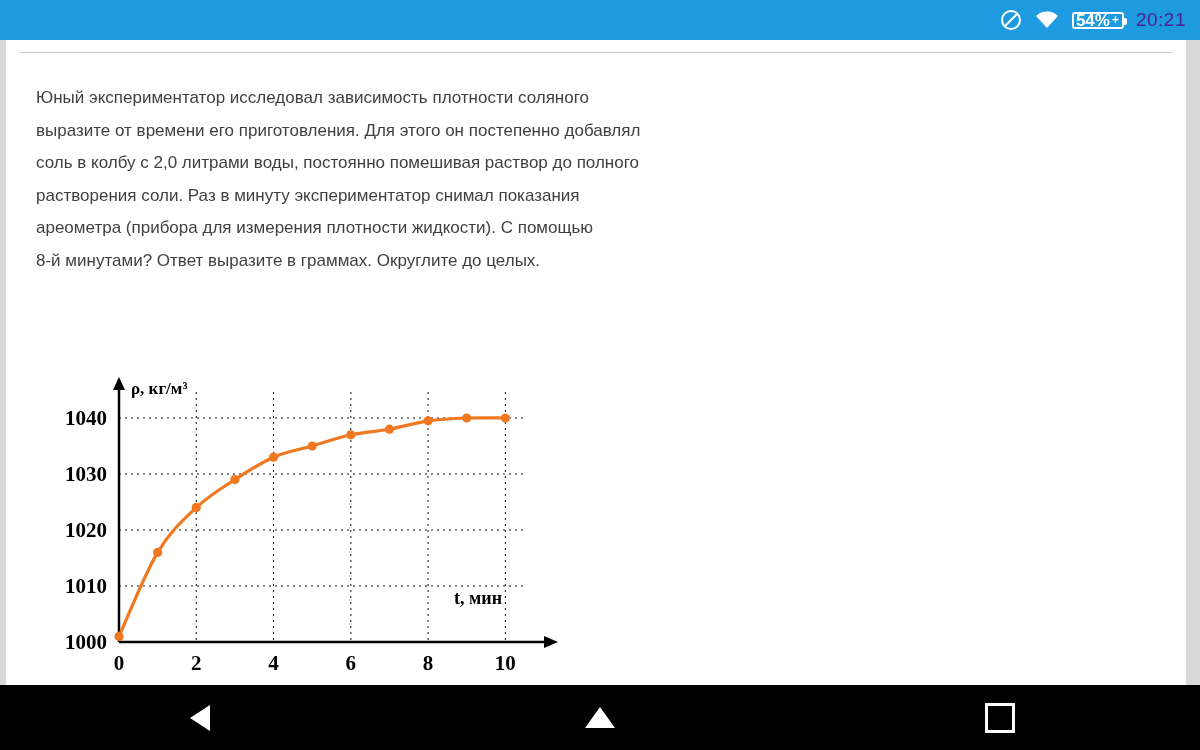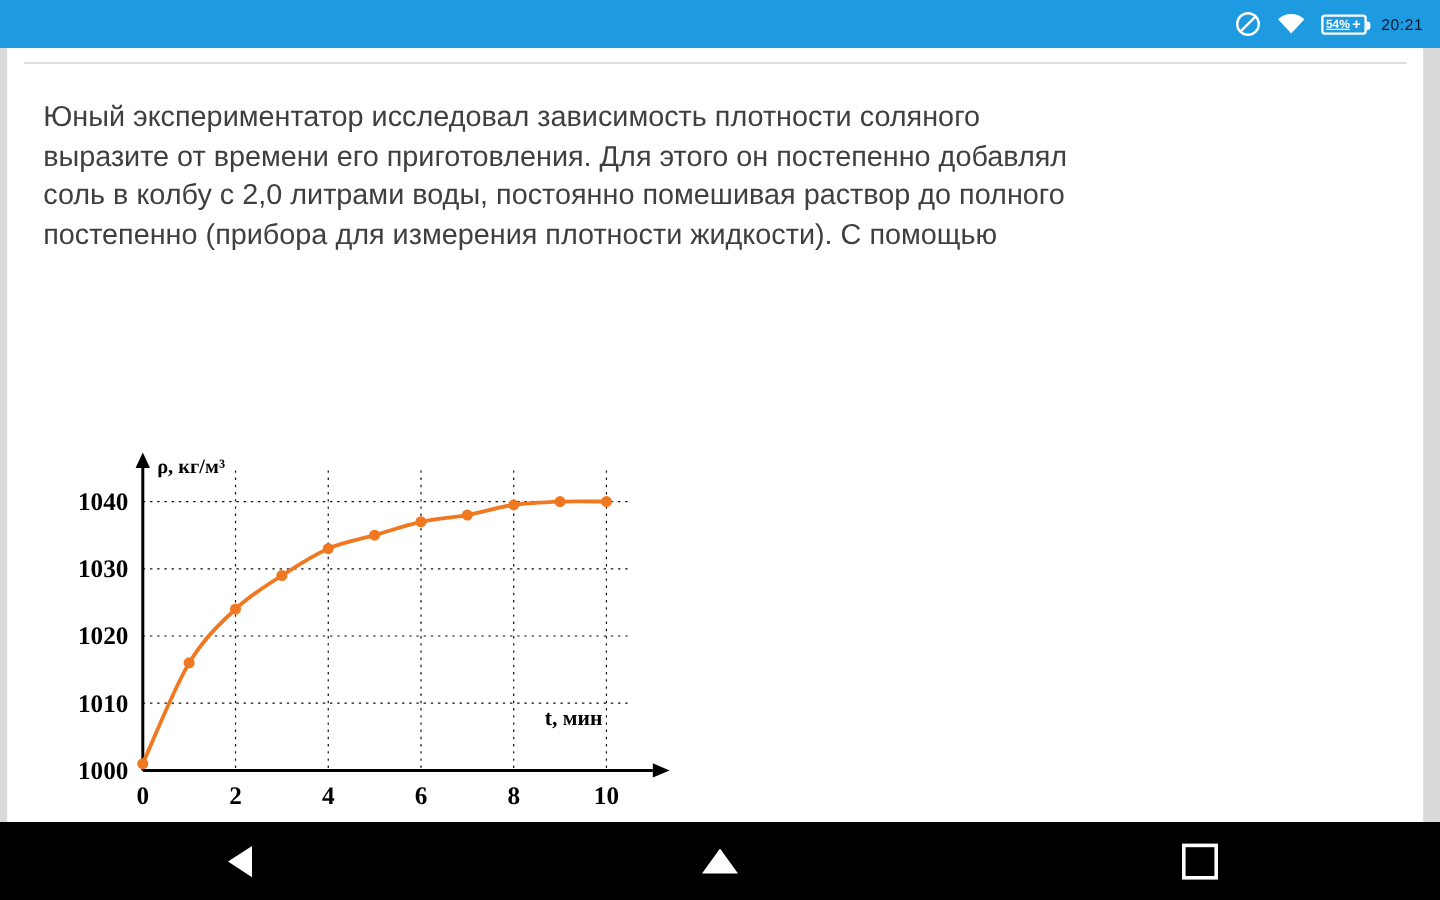--- a/index.html
+++ b/index.html
@@ -27,22 +27,22 @@
     justify-content: flex-end;
     padding-right: 14px;
     box-sizing: border-box;
   }
   .statusbar .sb-item {
     margin-left: 12px;
     display: flex;
     align-items: center;
   }
   .sb-clock {
-    color: #0f172a;
-    font-size: 13px;
+    color: #4c1d95;
+    font-size: 19px;
     letter-spacing: 0.5px;
     font-family: "Liberation Sans", sans-serif;
   }
   .battery {
     display: inline-flex;
     align-items: center;
     border: 2px solid #ffffff;
     border-radius: 3px;
     height: 17px;
     padding: 0 3px 0 2px;
@@ -54,21 +54,21 @@
     position: absolute;
     right: -5px;
     top: 4px;
     width: 3px;
     height: 7px;
     background: #ffffff;
     border-radius: 0 2px 2px 0;
   }
   .battery .pct {
     color: #ffffff;
-    font-size: 10px;
+    font-size: 17px;
     font-weight: bold;
     line-height: 13px;
     text-decoration: underline;
   }
   .battery .plus {
     color: #ffffff;
     font-size: 12px;
     font-weight: bold;
     margin-left: 2px;
     line-height: 13px;
@@ -107,21 +107,21 @@
     height: 12px;
     white-space: nowrap;
   }
 
   
   .task-text {
     position: absolute;
     top: 42px;
     left: 30px;
     width: 1020px;
-    font-size: 24px;
+    font-size: 17px;
     line-height: 32.5px;
     color: #3f3f3f;
     font-family: "Liberation Sans", sans-serif;
   }
 
   
   .chart-area {
     position: absolute;
     top: 330px;
     left: 18px;
@@ -190,21 +190,23 @@
 <div class="page-wrap">
   <div class="page-card">
 
     <div class="cut-heading">...........</div>
     <div class="page-topline"></div>
 
     <div class="task-text">
       <div>Юный экспериментатор исследовал зависимость плотности соляного</div>
       <div>выразите от времени его приготовления. Для этого он постепенно добавлял</div>
       <div>соль в колбу с 2,0 литрами воды, постоянно помешивая раствор до полного</div>
-      <div>постепенно (прибора для измерения плотности жидкости). С помощью</div>
+      <div>растворения соли. Раз в минуту экспериментатор снимал показания</div>
+      <div>ареометра (прибора для измерения плотности жидкости). С помощью</div>
+      <div>8-й минутами? Ответ выразите в граммах. Округлите до целых.</div>
     </div>
 
     <div class="chart-area">
       <svg id="chart-svg" width="560" height="310" viewBox="0 0 560 310">
           <line x1="95" y1="216" x2="500" y2="216" stroke="#111" stroke-width="1" stroke-dasharray="2,4"></line>
           <line x1="95" y1="160" x2="500" y2="160" stroke="#111" stroke-width="1" stroke-dasharray="2,4"></line>
           <line x1="95" y1="104" x2="500" y2="104" stroke="#111" stroke-width="1" stroke-dasharray="2,4"></line>
           <line x1="95" y1="48" x2="500" y2="48" stroke="#111" stroke-width="1" stroke-dasharray="2,4"></line>
           <line x1="172.27272727272728" y1="22" x2="172.27272727272728" y2="272" stroke="#111" stroke-width="1" stroke-dasharray="2,4"></line>
           <line x1="249.54545454545456" y1="22" x2="249.54545454545456" y2="272" stroke="#111" stroke-width="1" stroke-dasharray="2,4"></line>

